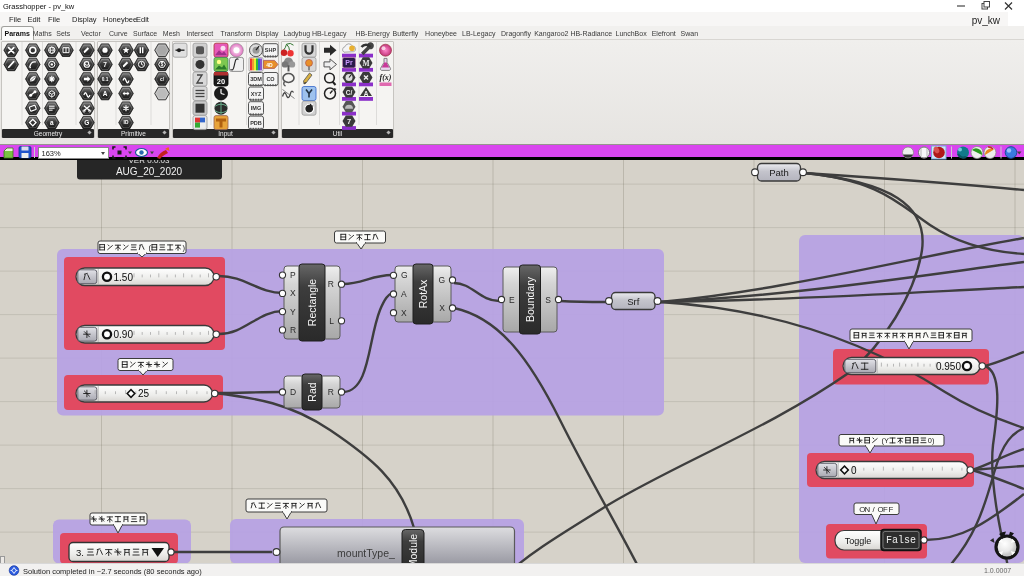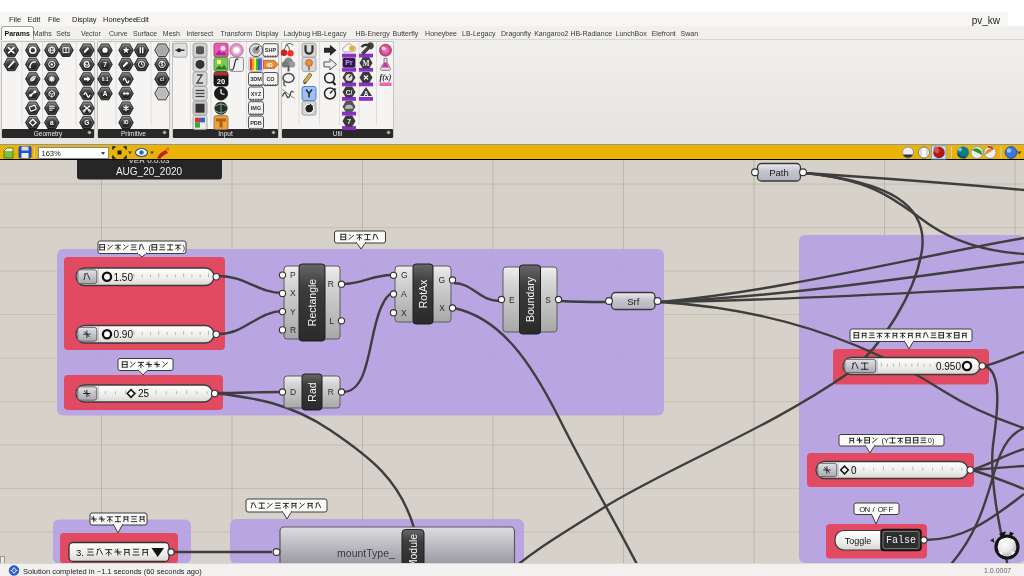--- a/index.html
+++ b/index.html
@@ -9,29 +9,38 @@
 .mi{position:absolute;top:3px;font-size:7.5px;color:#222}
 .pvkw{position:absolute;right:8px;top:3px;font-size:10px;color:#222}
 .tabbar{position:absolute;left:0;top:26px;width:1024px;height:14px;background:#f1f0ee;border-bottom:1px solid #d8d6d2}
 .tab{position:absolute;top:3.5px;font-size:7px;color:#3a3a3a}
 .tabsel{position:absolute;left:0.5px;top:0px;height:14px;padding:2.5px 3px 0 3px;font-size:7px;font-weight:bold;color:#111;background:#fbfbfa;border:1px solid #a0a09c;border-bottom:none;border-radius:3px 3px 0 0}
 .toolzone{position:absolute;left:0;top:40px;width:1024px;height:105px;background:linear-gradient(#f0efed,#e6e4e1)}
 .panel{position:absolute;top:1px;height:97px;background:#f5f4f2;border:1px solid #c6c4c0;border-radius:1px}
 .plabel{position:absolute;top:88.5px;height:9px;background:#282828;color:#e8e8e8;font-size:6.5px;text-align:center;line-height:9px;border-radius:1px}
 .pdia{position:absolute;right:3px;top:2.8px;width:3px;height:3px;background:#b5b5b5;transform:rotate(45deg)}
 .tzline{position:absolute;left:0;top:144px;width:1024px;height:1px;background:#96948f}
-.ctoolbar{position:absolute;left:0;top:145px;width:1024px;height:15px;background:#eab308;border-bottom:1px solid #000000}
+.ctoolbar{position:absolute;left:0;top:145px;width:1024px;height:15px;background:#d946ef;border-bottom:3px solid #000000}
 .combo{position:absolute;left:37.5px;top:1.5px;width:71px;height:12px;background:#fff;border:1px solid #888;font-size:7.5px;color:#222;padding-left:3px;line-height:11px}
 .car{position:absolute;right:3px;top:4px;width:0;height:0;border-left:2.5px solid transparent;border-right:2.5px solid transparent;border-top:3.5px solid #444}
 .canvas{position:absolute;left:0;top:160px;width:1024px;height:403px;background:#d6d2c9;overflow:hidden}
 .statusbar{position:absolute;left:0;top:563px;width:1024px;height:13px;background:#f2f1f0;border-top:1px solid #d8d8d8}
 .statusbar .s{position:absolute;left:23px;top:2.5px;font-size:7.5px;color:#222}
 .statusbar .v{position:absolute;left:984px;top:3px;font-size:7px;color:#666}
 </style></head><body>
 <div id="root">
+<div class="titlebar">
+      <span class="t">Grasshopper - pv_kw</span>
+<svg width="70" height="12" viewBox="0 0 70 12" style="position:absolute;left:952px;top:0">
+        <line x1="5" y1="6" x2="13" y2="6" stroke="#333" stroke-width="1.1"></line>
+        <rect x="30" y="3.5" width="5.5" height="5.5" fill="#fff" stroke="#444" stroke-width="1"></rect>
+        <rect x="32" y="1.5" width="5.5" height="5.5" fill="#fff" stroke="#444" stroke-width="1"></rect>
+        <path d="M53,2.5 l7,7 M60,2.5 l-7,7" stroke="#333" stroke-width="1.2"></path>
+      </svg>
+    </div>
 <div class="menubar">
       <span class="mi" style="left:9px">File</span>
       <span class="mi" style="left:27.5px">Edit</span>
       <span class="mi" style="left:48px">File</span>
       <span class="mi" style="left:72px">Display</span>
       <span class="mi" style="left:103px">Honeybee</span>
       <span class="mi" style="left:136px">Edit</span>
       <span class="pvkw">pv_kw</span>
     </div>
 <div class="tabbar">
@@ -787,15 +796,15 @@
           <path d="M1010.9,543.1 L1015.3,541.8 L1012.2,538.7 Z" fill="#fcfcfc"></path>
         </g>
 </svg>
 <div style="position:absolute;left:0px;top:396px;width:5px;height:15px;background:#ece9e5;border:1px solid #999"></div>
 </div>
 <div class="statusbar">
 <svg width="20" height="13" viewBox="0 0 20 13" style="position:absolute;left:0;top:0">
         <circle cx="14" cy="6.5" r="4.8" fill="#2a5adf" stroke="#1a3a9f" stroke-width="0.7"></circle>
         <path d="M12,6.5 a2,2 0 0 1 4,0 a2,2 0 0 1 -4,0 M14,3 v1.5 M14,8.5 v1.5 M10.5,6.5 h1.5 M16,6.5 h1.5" stroke="#fff" stroke-width="0.8" fill="none"></path>
       </svg>
-<span class="s">Solution completed in ~1.1 seconds (60 seconds ago)</span>
+<span class="s">Solution completed in ~2.7 seconds (80 seconds ago)</span>
 <span class="v">1.0.0007</span>
 </div>
 </div>
 </body></html>

